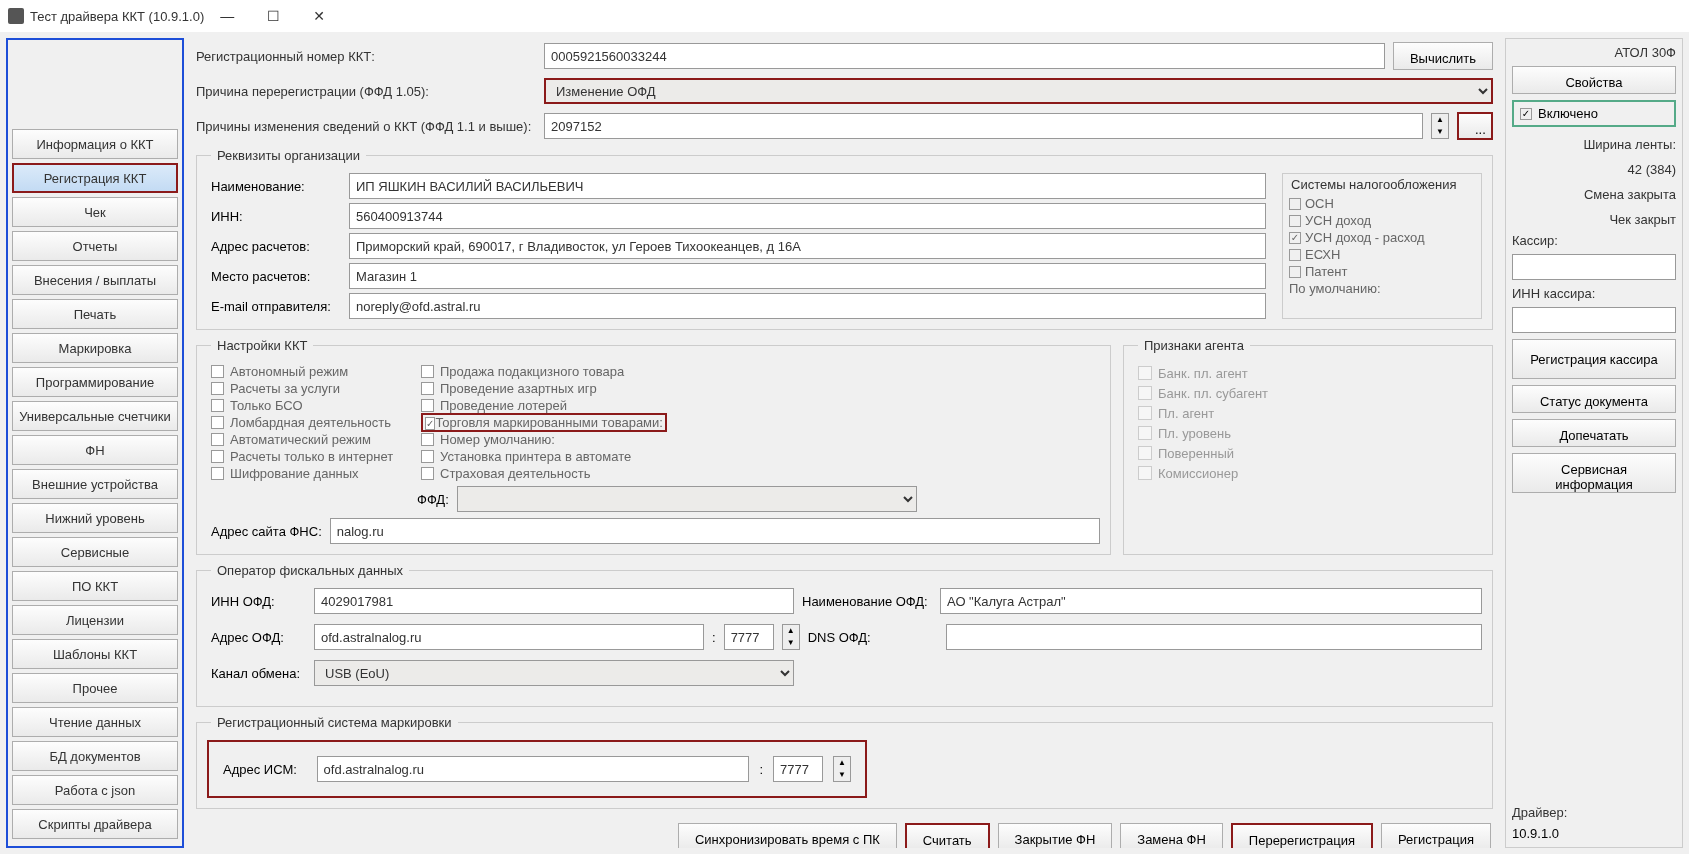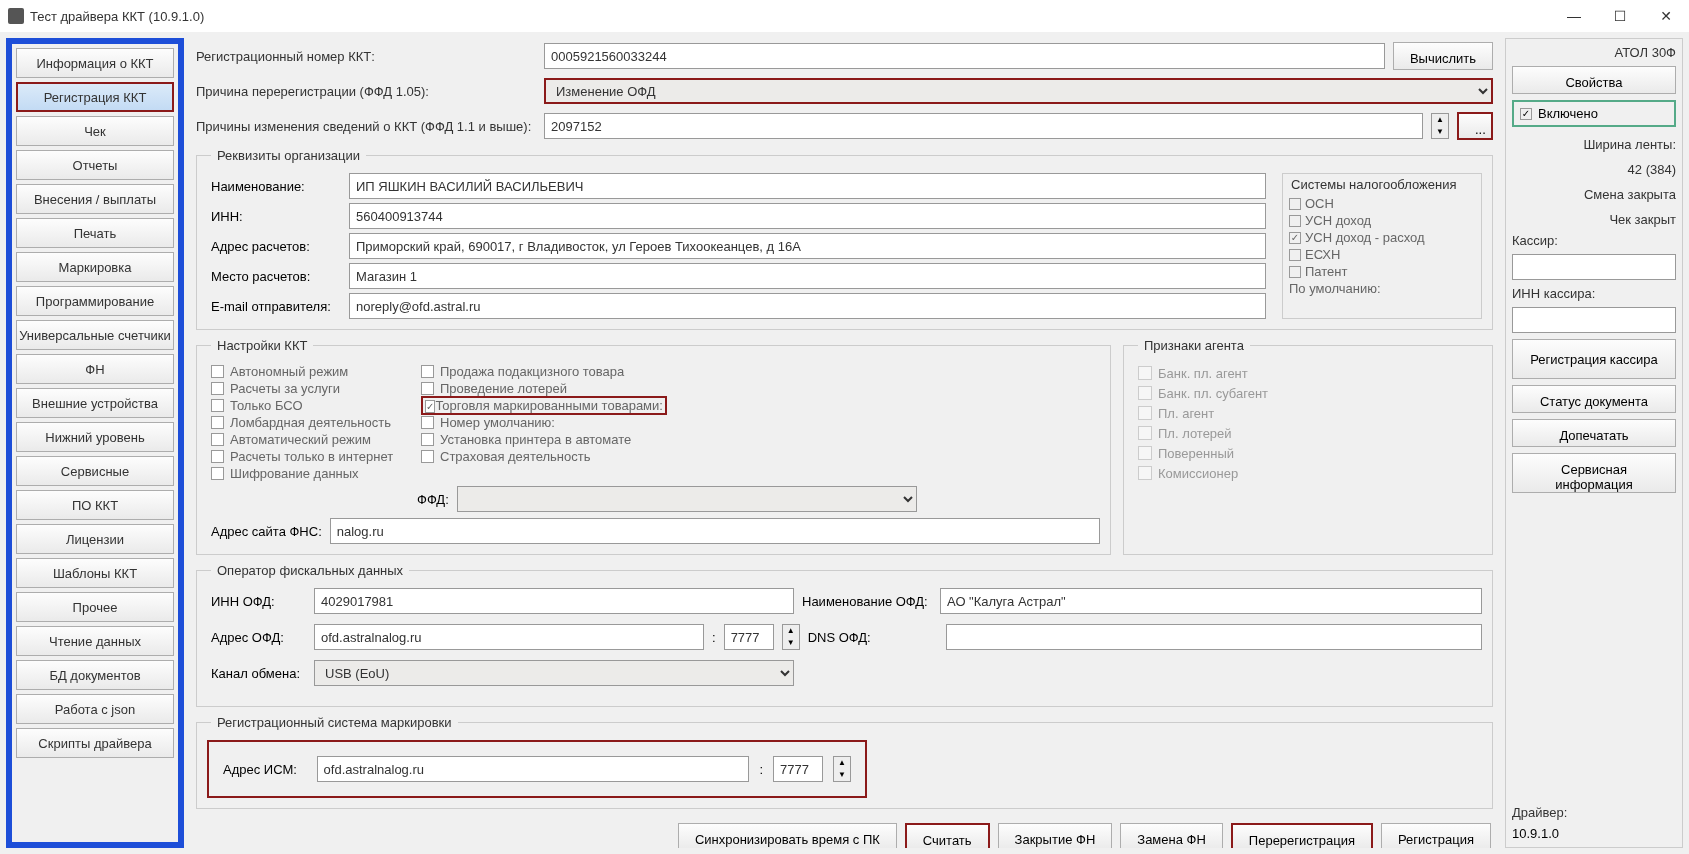--- a/index.html
+++ b/index.html
@@ -1,28 +1,28 @@
 <!DOCTYPE html>
 <html><head>
 <meta charset="utf-8">
 <style>
 * { box-sizing: border-box; margin: 0; padding: 0; font-family: "Segoe UI", Tahoma, sans-serif; font-size: 13px; }
 body { background: #f0f0f0; width: 1689px; height: 854px; overflow: hidden; }
 
-.titlebar { display: flex; align-items: center; justify-content: space-between; height: 32px; padding: 0 0 0 8px; background: #fff; }
+.titlebar { display: flex; align-items: center; height: 32px; padding: 0 0 0 8px; background: #fff; }
 .titlebar-left { display: flex; align-items: center; gap: 6px; }
 .titlebar-icon { width: 16px; height: 16px; background: #555; border-radius: 2px; }
 .titlebar-title { font-size: 13px; color: #333; }
 .titlebar-ctrls { display: flex; }
 .titlebar-btn { width: 46px; height: 32px; display: flex; align-items: center; justify-content: center; color: #333; font-size: 14px; }
 
 .app-body { display: flex; height: 822px; padding: 6px; gap: 6px; }
 
 
-.nav { width: 178px; display: flex; flex-direction: column; gap: 1px; border: 6px solid #1d4ed8; padding: 4px; background: #f0f0f0; }
+.nav { width: 178px; display: flex; flex-direction: column; gap: 1px; border: 2px solid #1d4ed8; padding: 4px; background: #f0f0f0; justify-content: flex-end; }
 .nav button { height: 30px; background: linear-gradient(#fdfdfd,#eaeaea); border: 1px solid #adadad; color: #333; cursor: pointer; margin-bottom: 3px; }
 .nav button.active { background: linear-gradient(#dbeaf9,#c3dbf4); border: 2px solid #8b1a1a; }
 
 
 .main { flex: 1; display: flex; flex-direction: column; padding: 4px 6px; overflow: hidden; }
 .row { display: flex; align-items: center; margin-bottom: 8px; gap: 8px; }
 .row label.fld-label { width: 340px; color: #333; }
 .row .fld-input { flex: 1; }
 input[type=text], select { height: 26px; border: 1px solid #999; background: #fff; padding: 0 6px; color: #333; }
 select { background: #ecebe9; }
@@ -213,20 +213,24 @@
                 <span>Шифрование данных</span>
               </div>
             </div>
           <div id="kkt-col2">
               <div class="kkt-opt">
                 <span class="box"></span>
                 <span>Продажа подакцизного товара</span>
               </div>
               <div class="kkt-opt">
                 <span class="box"></span>
+                <span>Проведение азартных игр</span>
+              </div>
+              <div class="kkt-opt">
+                <span class="box"></span>
                 <span>Проведение лотерей</span>
               </div>
               <div class="kkt-opt">
                 <span class="marked"><span class="box" style="font-size: 10px; text-align: center;">✓</span><span>Торговля маркированными товарами:</span></span>
               </div>
               <div class="kkt-opt">
                 <span class="box"></span>
                 <span>Номер умолчанию:</span>
               </div>
               <div class="kkt-opt">
@@ -259,21 +263,21 @@
             <div class="agent-opt">
               <span class="box"></span>
               <span>Банк. пл. субагент</span>
             </div>
             <div class="agent-opt">
               <span class="box"></span>
               <span>Пл. агент</span>
             </div>
             <div class="agent-opt">
               <span class="box"></span>
-              <span>Пл. лотерей</span>
+              <span>Пл. уровень</span>
             </div>
             <div class="agent-opt">
               <span class="box"></span>
               <span>Поверенный</span>
             </div>
             <div class="agent-opt">
               <span class="box"></span>
               <span>Комиссионер</span>
             </div>
           </div>

